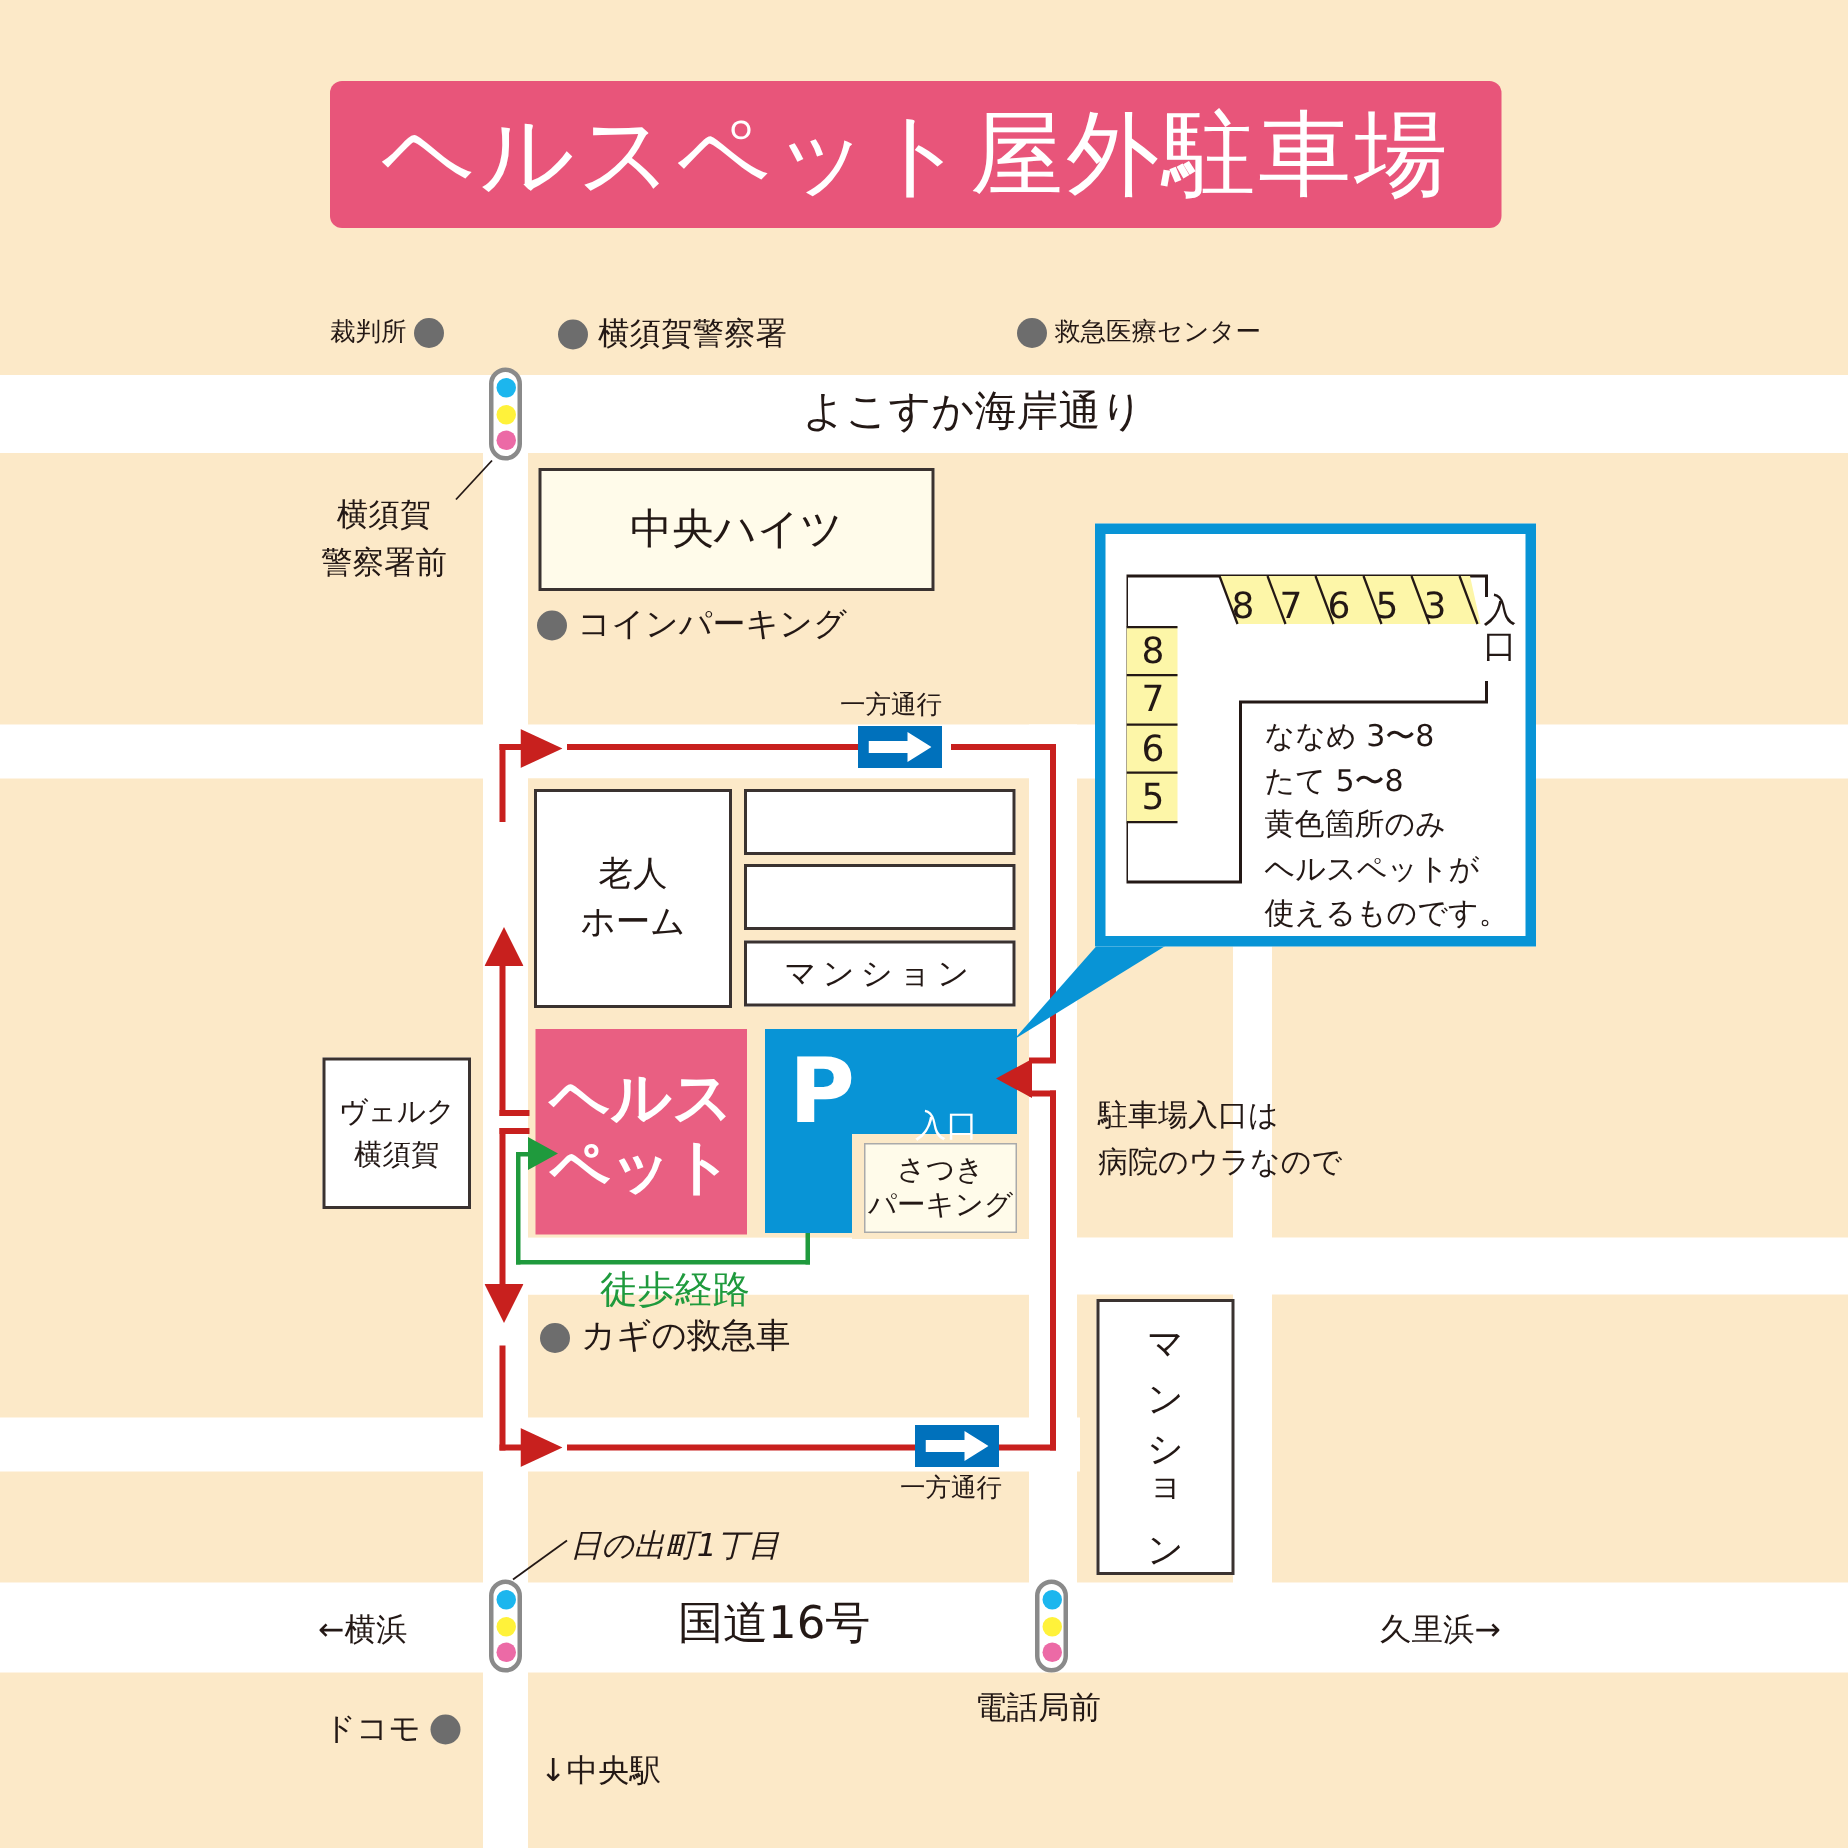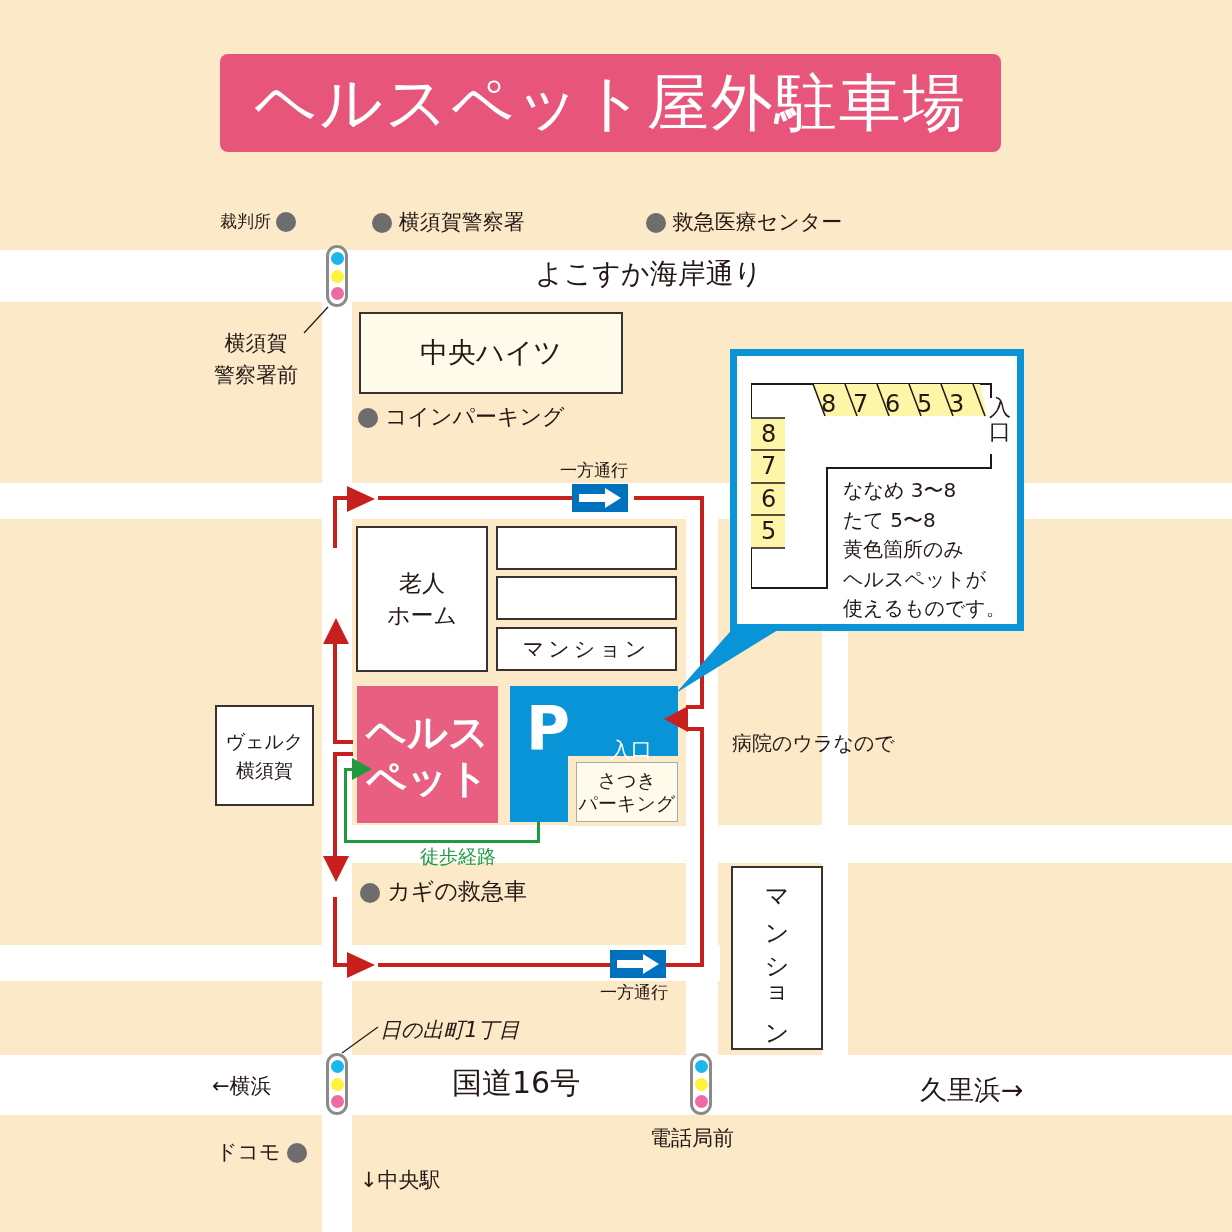--- a/index.html
+++ b/index.html
@@ -34,21 +34,21 @@
 <div class="abs" style="left:220px;top:54px;width:781px;height:98px;background:#e8557a;border-radius:8px;display:flex;align-items:center;justify-content:center;">
   <span style="color:#fff;font-size:62px;font-weight:normal;letter-spacing:2px;">ヘルスペット屋外駐車場</span>
 </div>
 
 <div class="txt" style="left:220px;top:212px;font-size:17px;">
   <span>裁判所</span> <span class="dot"></span>
 </div>
 <div class="txt" style="left:372px;top:212px;font-size:21px;">
   <span class="dot"></span> <span>横須賀警察署</span>
 </div>
-<div class="txt" style="left:646px;top:212px;font-size:21px;">
+<div class="txt" style="left:678px;top:212px;font-size:17px;">
   <span class="dot"></span> <span>救急医療センター</span>
 </div>
 
 <div class="txt" style="left:535px;top:260px;font-size:28px;">よこすか海岸通り</div>
 
 <div class="signal" style="left:326px;top:245px;">
   <span style="background:#1cb6ee"></span>
     <span style="background:#fff23a"></span>
     <span style="background:#ec6aa6"></span>
 </div>
@@ -149,21 +149,21 @@
 </div>
 <div class="txt" style="left:600px;top:984px;font-size:17px;">一方通行</div>
 
 <div class="green-line" style="left:344px;top:840px;width:196px;height:3px;"></div>
 <div class="green-line" style="left:537px;top:822px;width:3px;height:21px;"></div>
 <div class="green-line" style="left:344px;top:768px;width:3px;height:75px;"></div>
 <div class="green-line" style="left:344px;top:768px;width:12px;height:3px;"></div>
 <svg class="abs" style="left:352px;top:758px;" width="20" height="22">
     <polygon points="0,0 20,11 0,22" fill="#1f9a3d"></polygon>
   </svg>
-<div class="txt" style="left:420px;top:847px;font-size:19px;color:#1f9a3d;">徒歩経路</div>
+<div class="txt" style="left:400px;top:847px;font-size:25px;color:#1f9a3d;">徒歩経路</div>
 
 <svg class="abs" style="left:676px;top:625px;" width="120" height="70">
     <polygon points="60,0 110,0 0,68" fill="#0894d6"></polygon>
   </svg>
 <div class="abs" style="left:730px;top:349px;width:294px;height:282px;background:#fff;border:7px solid #0894d6;box-sizing:border-box;">
   <svg class="abs" style="left:14px;top:20px;" width="260" height="220">
     <polygon points="0,8 240,8 240,92 76,92 76,212 0,212" fill="#fff" stroke="#231815" stroke-width="2"></polygon>
     <rect x="237" y="22" width="8" height="56" fill="#fff"></rect>
     <polygon points="62,8 229,8 236,40 74,40" fill="#fdf6a8"></polygon>
     <rect x="0" y="42" width="34" height="130" fill="#fdf6a8"></rect>
@@ -195,20 +195,21 @@
   <div class="txt" style="left:106px;top:120px;font-size:20px;line-height:1.48;">
     <div>ななめ 3〜8</div>
     <div>たて 5〜8</div>
     <div>黄色箇所のみ</div>
     <div>ヘルスペットが</div>
     <div>使えるものです。</div>
   </div>
 </div>
 
 <div class="txt" style="left:732px;top:728px;font-size:20px;line-height:1.55;">
+  <div>駐車場入口は</div>
   <div>病院のウラなので</div>
 </div>
 
 <svg class="abs" style="left:340px;top:1025px;" width="40" height="30">
     <line x1="38" y1="2" x2="2" y2="28" stroke="#231815" stroke-width="1.2"></line>
   </svg>
 <div class="txt" style="left:380px;top:1020px;font-size:21px;font-style:italic;">日の出町1丁目</div>
 
 <div class="signal" style="left:326px;top:1053px;">
   <span style="background:#1cb6ee"></span>
@@ -216,20 +217,20 @@
     <span style="background:#ec6aa6"></span>
 </div>
 <div class="signal" style="left:690px;top:1053px;">
   <span style="background:#1cb6ee"></span>
     <span style="background:#fff23a"></span>
     <span style="background:#ec6aa6"></span>
 </div>
 
 <div class="txt" style="left:212px;top:1076px;font-size:21px;">←横浜</div>
 <div class="txt" style="left:452px;top:1068px;font-size:30px;text-align:right;">国道16号</div>
-<div class="txt" style="left:920px;top:1076px;font-size:27px;">久里浜→</div>
+<div class="txt" style="left:920px;top:1076px;font-size:21px;">久里浜→</div>
 
 <div class="txt" style="left:650px;top:1128px;font-size:21px;">電話局前</div>
 
 <div class="txt" style="left:216px;top:1142px;font-size:21px;">
   <span>ドコモ</span> <span class="dot"></span>
 </div>
 <div class="txt" style="left:360px;top:1170px;font-size:21px;">↓中央駅</div>
 
 </body></html>

